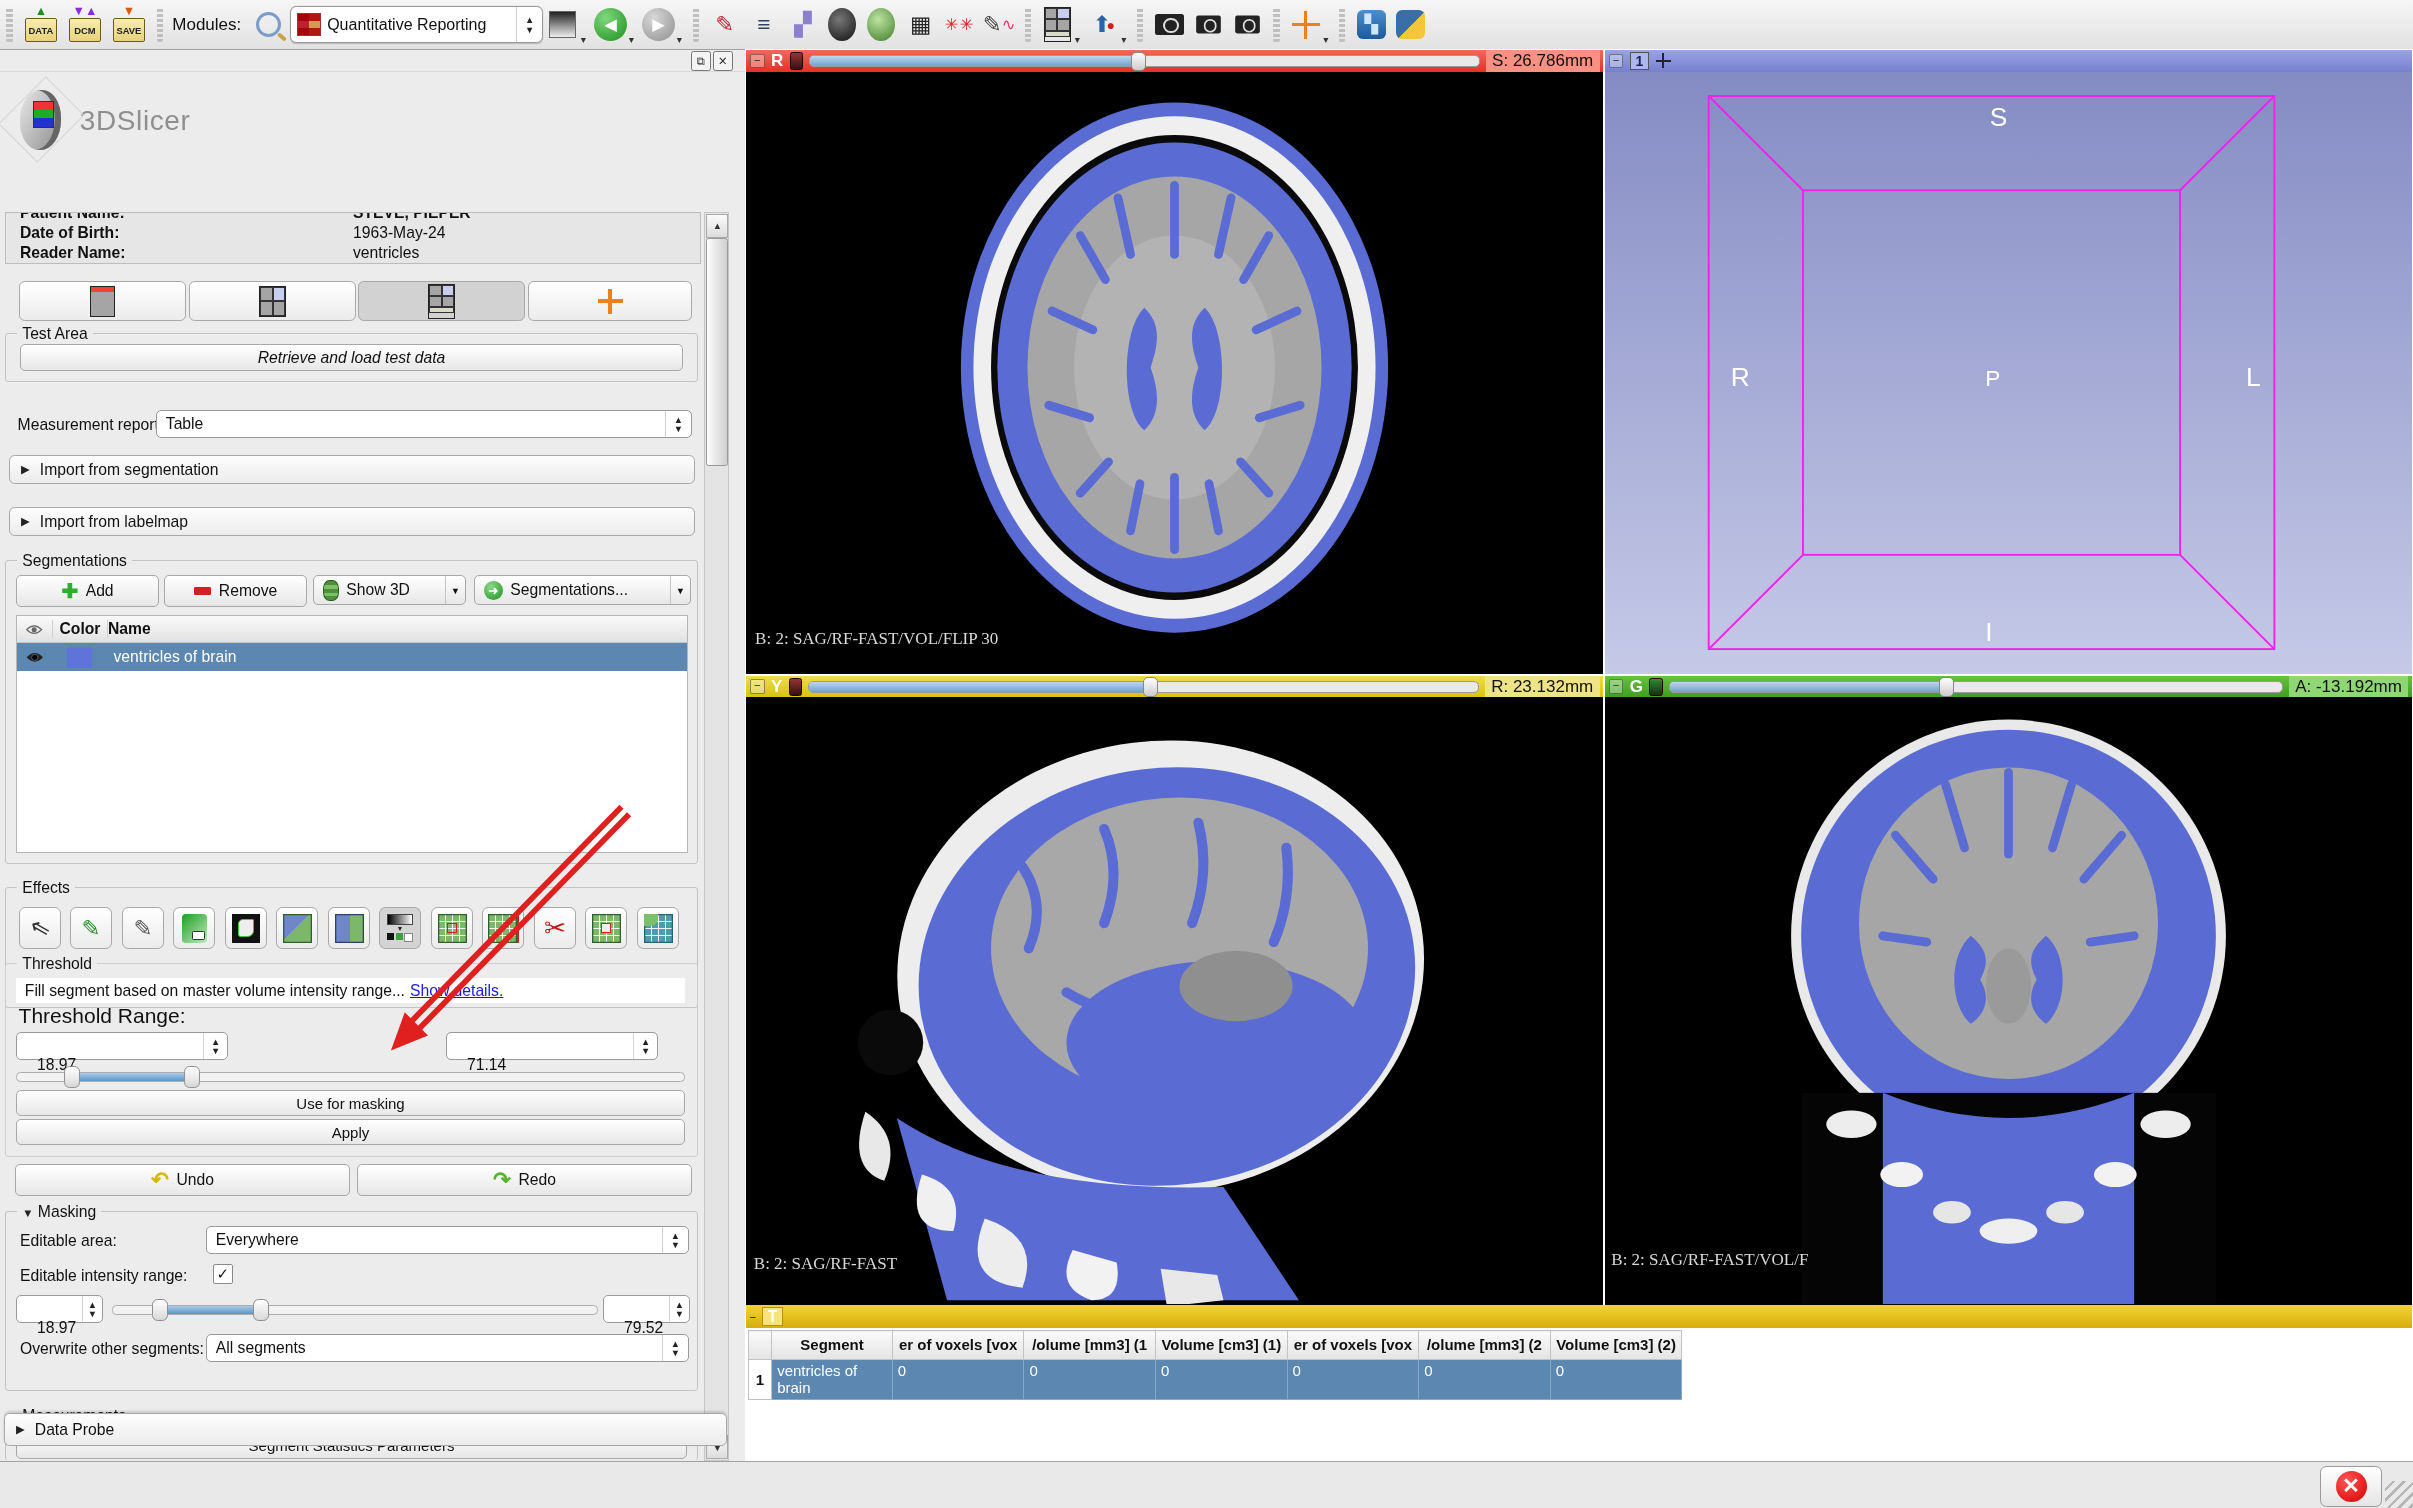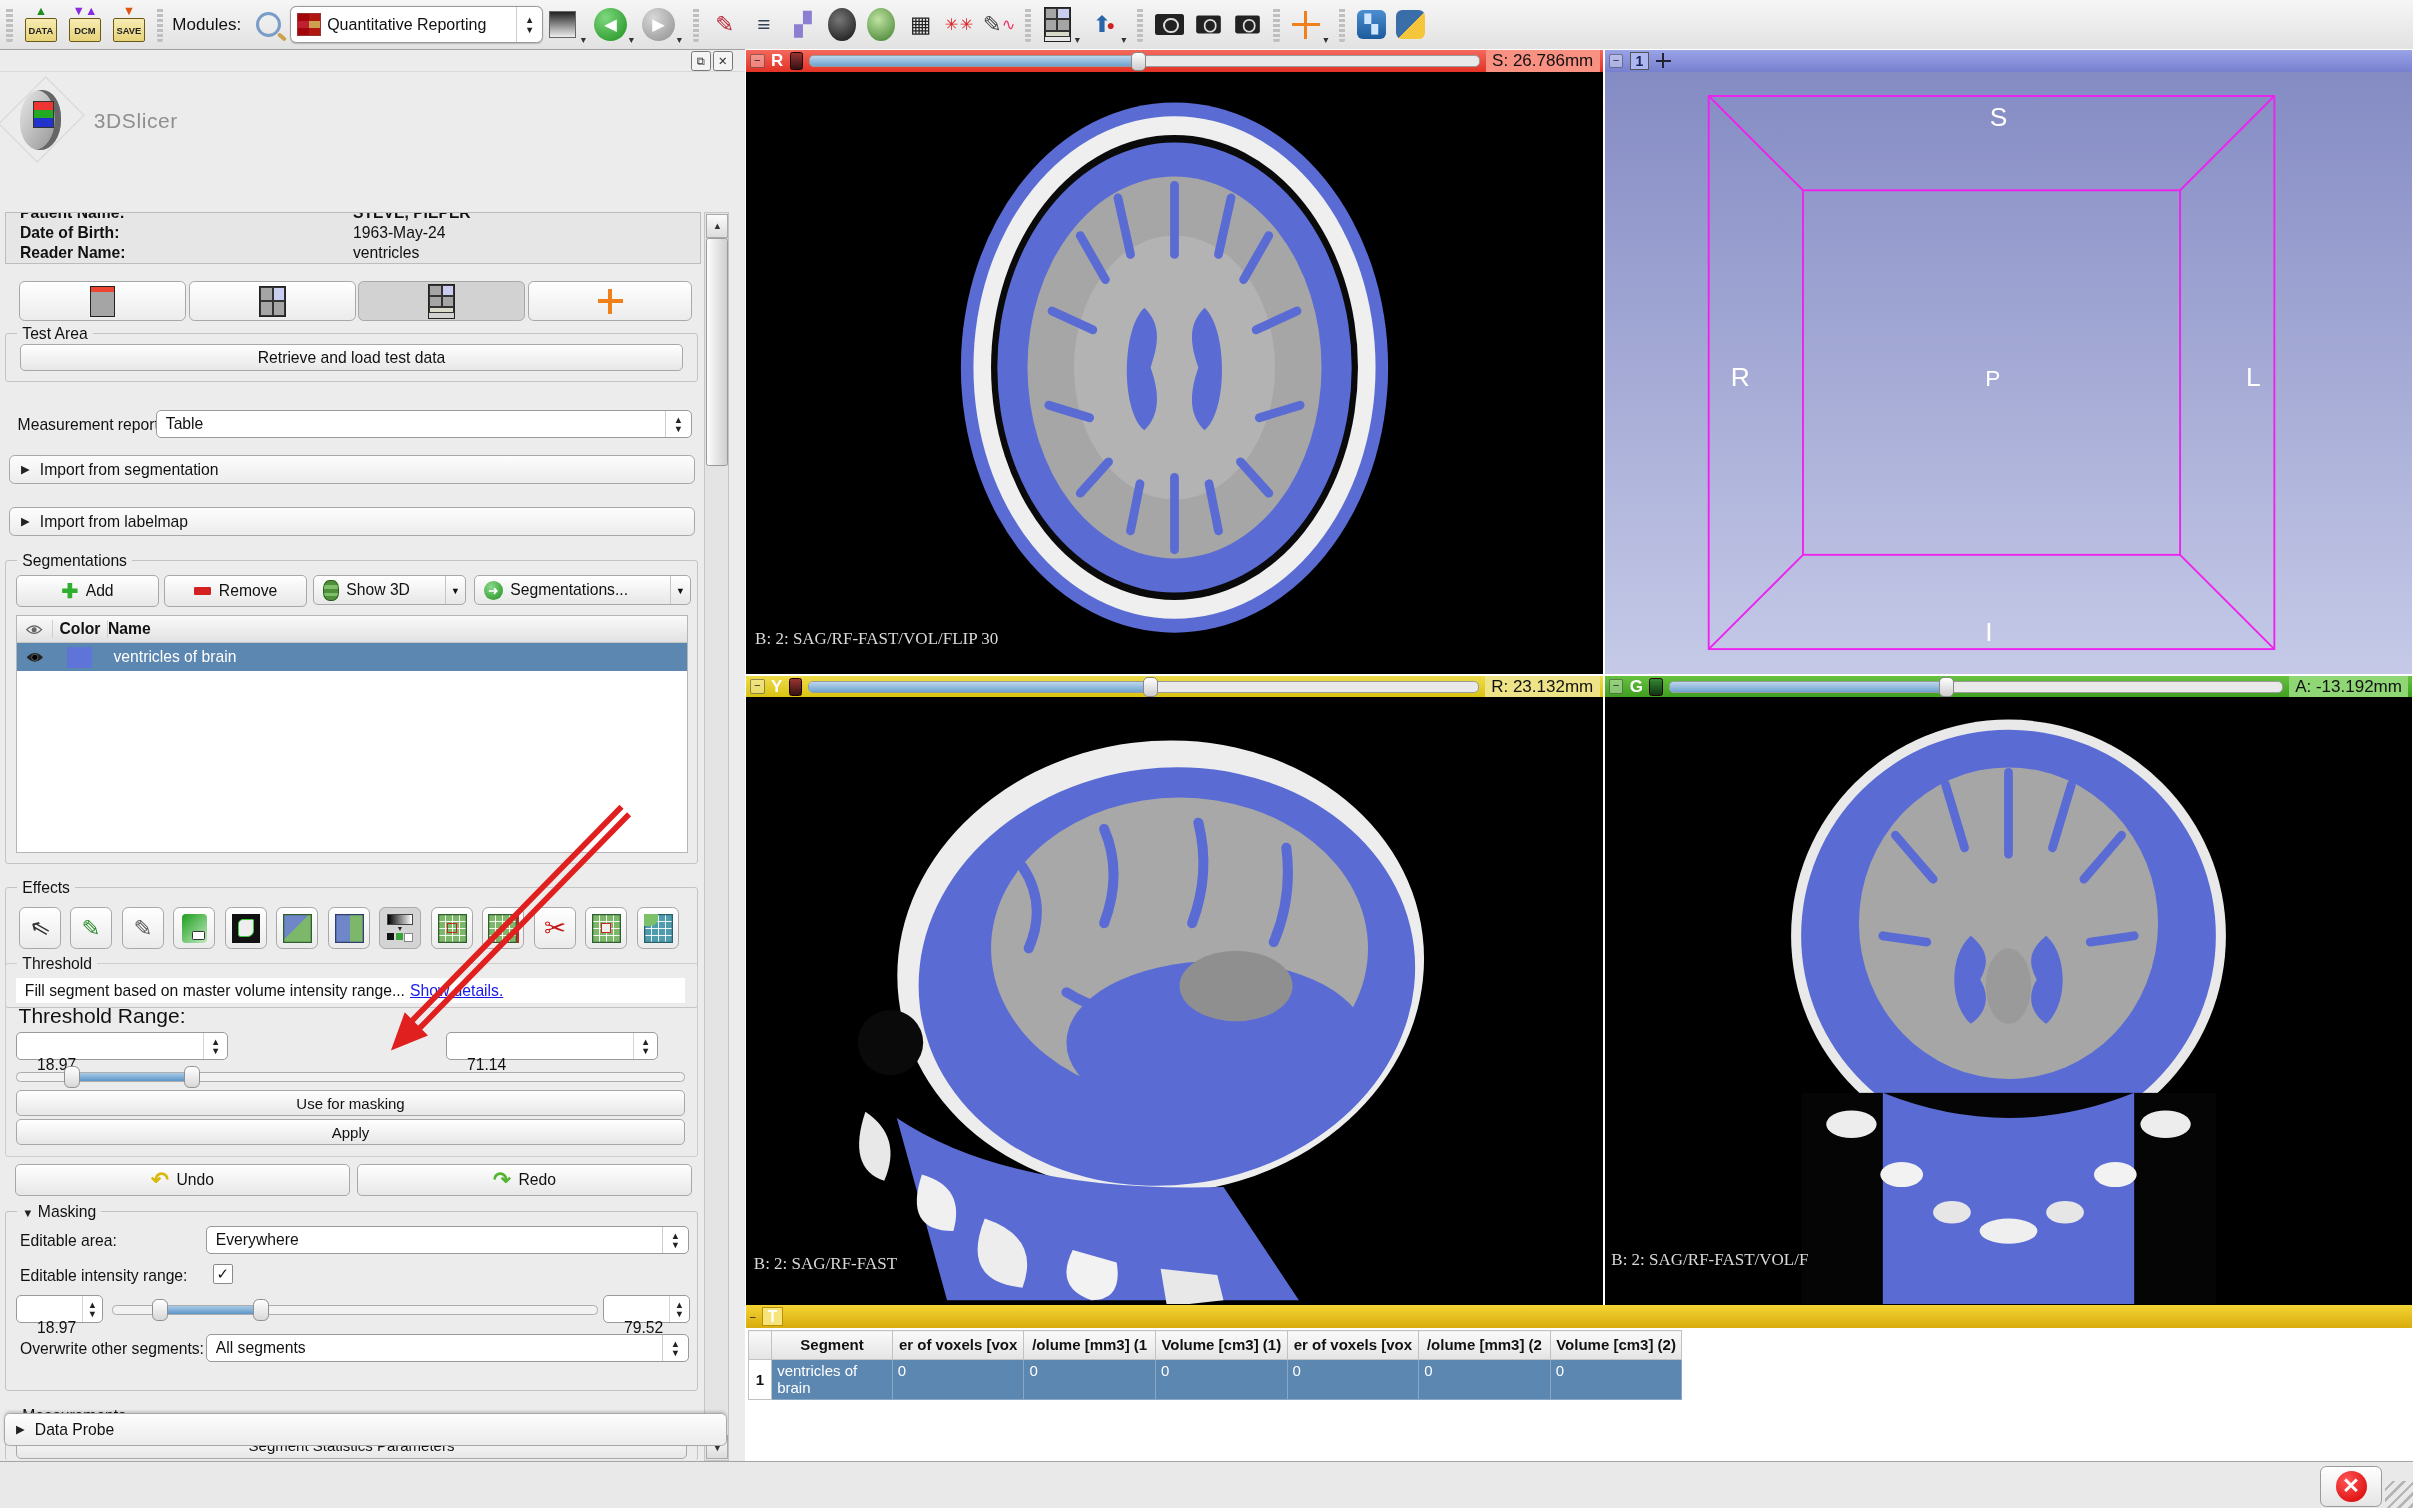--- a/index.html
+++ b/index.html
@@ -38,21 +38,21 @@
   #panel{position:absolute;left:0;top:50px;width:745px;height:1410px;background:#ececec;border-right:1.3px solid #a8a8a8;}
   #panelHead{position:absolute;left:0;top:0;width:100%;height:21.4px;border-bottom:1.3px solid #d9d9d9;}
   .winbtn{position:absolute;top:1.3px;width:17.6px;height:17.6px;border:1.3px solid #777;border-radius:2.5px;background:#f4f4f4;font-size:11.3px;display:flex;align-items:center;justify-content:center;color:#333;}
   #logoRow{position:absolute;left:8.8px;top:30px;height:82px;display:flex;align-items:center;}
   #logoGlyph{width:69px;height:75px;position:relative;}
   #logoGlyph .star{position:absolute;left:5px;top:2.5px;width:53px;height:65px;border:1.9px solid #d5d5d5;transform:rotate(45deg);}
   #logoGlyph .dshape{position:absolute;left:11.3px;top:6.3px;width:41px;height:60px;background:linear-gradient(120deg,#e8e8e8,#8e8e8e);border-radius:50% 46% 50% 46%;box-shadow:inset -6.3px 0 0 #666;}
   #logoGlyph .grid{position:absolute;left:24px;top:17.6px;width:19px;height:25px;background:
       linear-gradient(#e33 0 8.2px,#2a2 8.2px 16.3px,#23c 16.3px),
       linear-gradient(90deg,rgba(255,255,0,.6) 0 9.4px,rgba(255,255,255,.25) 9.4px);border:1.3px solid #333;}
-  #logoText{font-size:21px;color:#8f8f8f;margin-left:16px;letter-spacing:0.6px;}
+  #logoText{font-size:28px;color:#8f8f8f;margin-left:2px;letter-spacing:0.6px;}
   #infoBox{position:absolute;left:5px;top:162px;width:694px;height:50px;background:#e6e6e6;border:1.3px solid #bdbdbd;overflow:hidden;}
   #infoBox .irows{margin-top:-10px;}
   .irow{display:flex;height:20px;align-items:center;font-size:15.7px;font-weight:bold;}
   .irow .il{width:333px;padding-left:14px;}
   .irow .iv{font-weight:normal;}
   
   .laybtn{position:absolute;top:231px;height:38px;width:165px;background:linear-gradient(#ffffff,#ececec);border:1.3px solid #a8a8a8;border-radius:5.7px;display:flex;align-items:center;justify-content:center;}
   .laybtn.pressed{background:#d2d2d2;}
   .miniSlice{width:22.6px;height:29px;background:#a5a5a5;border:1.3px solid #222;position:relative;}
   .miniSlice::before{content:"";position:absolute;left:0;top:0;right:0;height:5px;background:#e43;}
@@ -256,21 +256,21 @@
         <div></div>
         <div class="tb"></div>
       </div>
     </div>
   <div class="laybtn" style="left:528px;width:162px;">
       <div class="ocross"></div>
     </div>
 
   <div class="gb" style="left:5px;top:283px;width:691px;height:47px;">
     <div class="gbl">Test Area</div>
-    <div class="btn" style="left:14px;top:10px;width:661px;height:25px;">Retrieve and load test data</div>
+    <div class="btn" style="left:14px;top:10px;width:661px;height:25px;font-style:italic;">Retrieve and load test data</div>
   </div>
 
   <div style="position:absolute;left:17.6px;top:366px;font-size:15.7px;">Measurement report</div>
   <div class="combo" style="left:156px;top:360px;width:534px;height:26.4px;">
     <div class="cv">Table</div>
     <div class="spcol">
         <span>▲</span>
         <span>▼</span>
       </div>
   </div>

